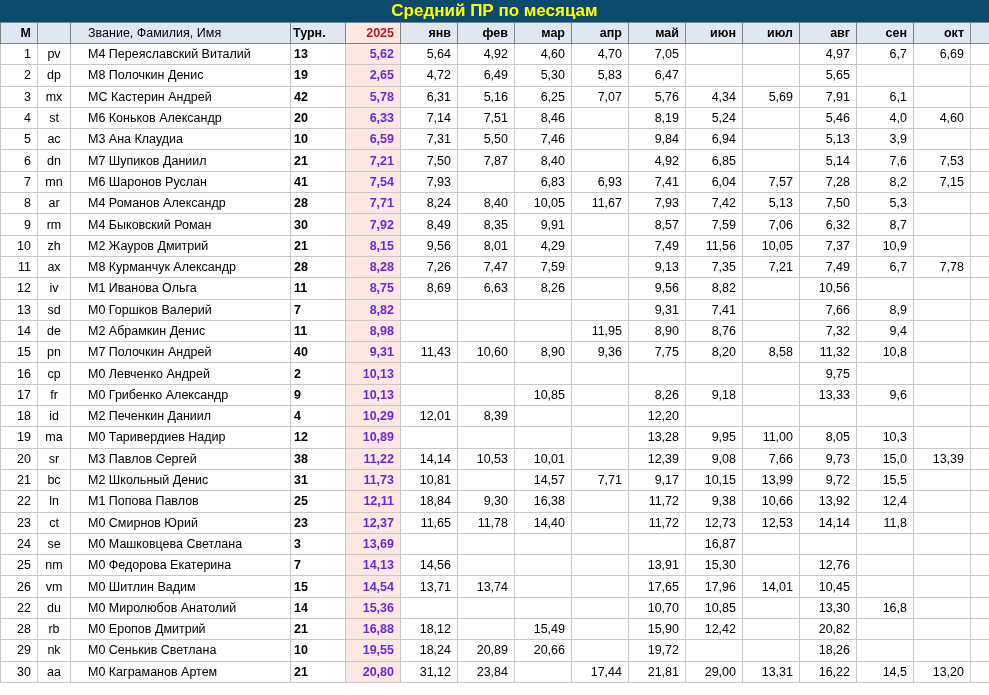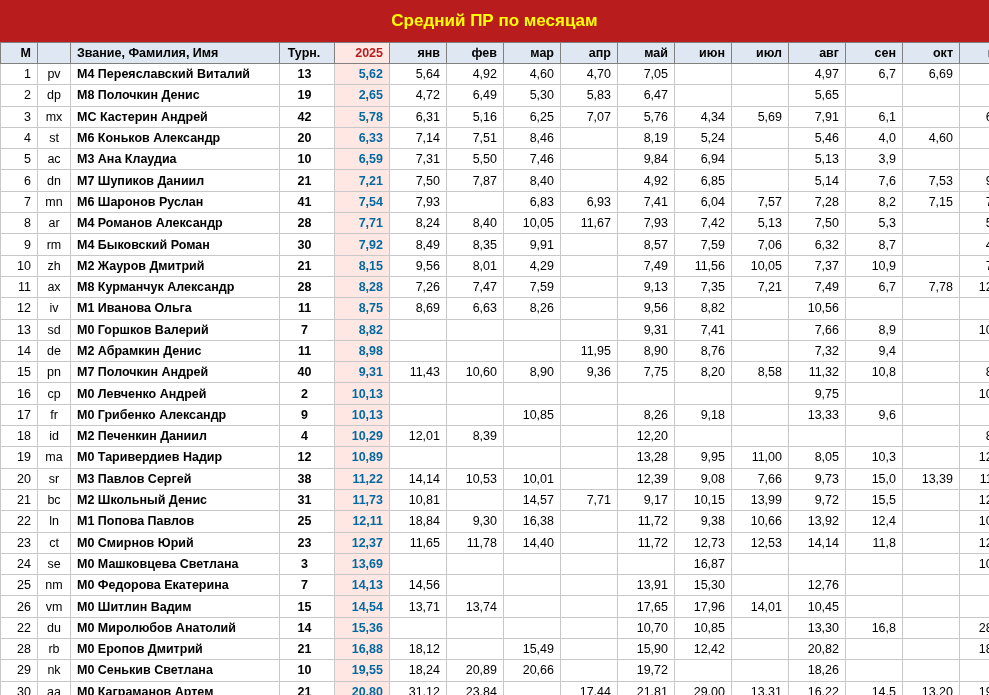--- a/index.html
+++ b/index.html
@@ -1,37 +1,37 @@
 <!DOCTYPE html>
 <html><head>
 <meta charset="utf-8">
 <style>
   html,body{margin:0;padding:0;background:#fff;}
   body{width:989px;height:695px;overflow:hidden;font-family:"Liberation Sans",sans-serif;}
   .title-bar{
-    height:42px;background:#b91c1c;color:#ffff00;
+    height:22px;background:#0c4a6e;color:#ffff00;
     display:flex;align-items:center;justify-content:center;
     font-size:17px;font-weight:bold;
   }
   table{border-collapse:collapse;width:989px;table-layout:fixed;font-size:12.5px;}
   th{
     background:#dfe7f2;border:1px solid #808080;
     font-weight:bold;font-size:12.5px;color:#000;
     height:20px;padding:0 2px;
   }
   td{
     border:1px solid #c8c8c8;height:20.3px;padding:0 3px;
     white-space:nowrap;overflow:hidden;
   }
   tbody tr td{background:#fff;}
   .c-m{width:28px;text-align:right;padding-right:6px;}
   .c-code{width:28px;text-align:center;font-weight:normal;}
-  .c-name{width:200px;text-align:left;padding-left:6px;font-weight:bold;}
-  .c-turn{width:44px;text-align:center;padding-right:8px;font-weight:bold;}
-  .c-2025{width:46px;text-align:right;padding-right:6px;font-weight:bold;color:#0369a1;background:#ffe8e4 !important;}
+  .c-name{width:200px;text-align:left;padding-left:17px;font-weight:normal;}
+  .c-turn{width:44px;text-align:left;padding-right:8px;font-weight:bold;}
+  .c-2025{width:46px;text-align:right;padding-right:6px;font-weight:bold;color:#6d28d9;background:#ffe8e4 !important;}
   .c-mon{width:48px;text-align:right;padding-right:6px;}
   th.c-2025{color:#b91c1c;background:#dfe7f2;}
 </style>
 </head>
 <body>
 
 <div class="title-bar">
   <span>Средний ПР по месяцам</span>
 </div>
 

